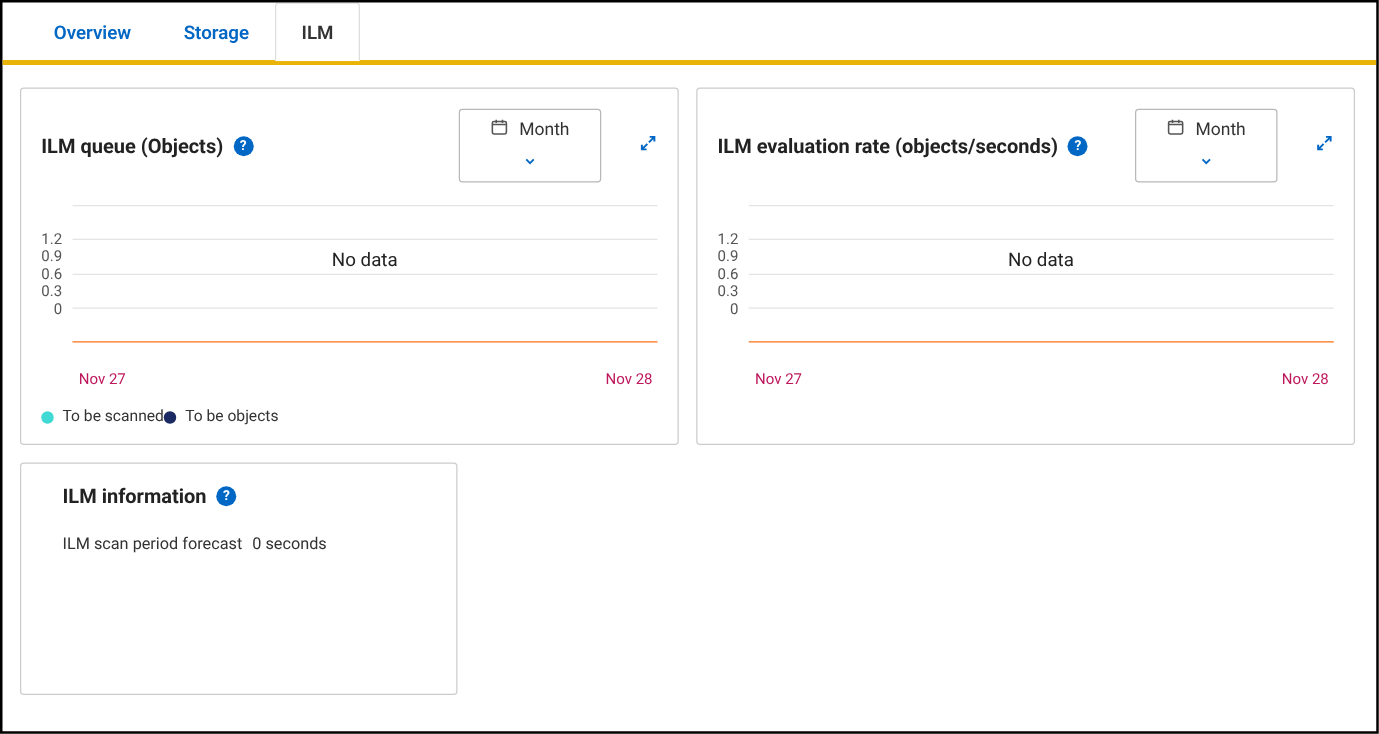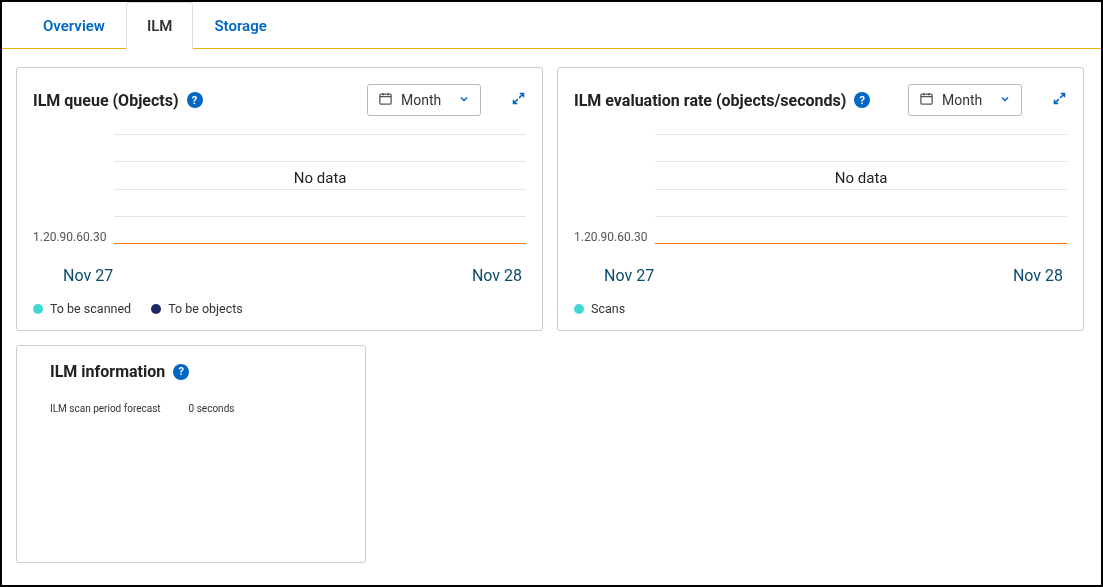--- a/index.html
+++ b/index.html
@@ -10,21 +10,21 @@
     background: #fff;
     width: 1103px;
     height: 587px;
     border: 2px solid #000;
     overflow: hidden;
   }
   .wrap { padding: 0; }
   
   .tabs {
     display: flex;
-    border-bottom: 1px solid #eab308;
+    border-bottom: 4px solid #eab308;
     padding: 0 20px;
   }
   .tab {
     padding: 14px 20px 13px;
     font-size: 15px;
     font-weight: 600;
     color: #0067c5;
     cursor: pointer;
     border: 1px solid transparent;
     border-bottom: none;
@@ -46,21 +46,21 @@
   }
   .card {
     border: 1px solid #ccc;
     border-radius: 3px;
     background: #fff;
     padding: 16px 16px 14px;
     display: flex;
     flex-direction: column;
   }
   .card-wide { width: 527px; }
-  .card-sm { width: 350px; height: 218px; padding-left: 33px; }
+  .card-sm { width: 350px; height: 186px; padding-left: 33px; }
   .card-header {
     display: flex;
     align-items: center;
     justify-content: space-between;
     margin-bottom: 18px;
   }
   .card-title-row { display: flex; align-items: center; gap: 8px; }
   .card-title { font-size: 16px; font-weight: 700; color: #222; }
   .help-icon {
     width: 16px; height: 16px; border-radius: 50%;
@@ -71,35 +71,36 @@
   .card-controls { display: flex; align-items: center; gap: 30px; }
   .range-select {
     display: flex; align-items: center; gap: 10px;
     border: 1px solid #b8b8b8;
     border-radius: 3px;
     padding: 6px 10px;
     font-size: 14px;
     cursor: pointer;
     min-width: 114px;
     justify-content: space-between;
+    flex-direction: column;
   }
   .range-select .lbl { display: flex; align-items: center; gap: 8px; }
   .icon-calendar, .icon-chevron, .icon-expand {
     display: inline-block; flex-shrink: 0;
   }
   .icon-calendar svg { width: 15px; height: 15px; }
   .icon-chevron svg { width: 12px; height: 12px; }
   .icon-expand svg { width: 15px; height: 15px; cursor: pointer; }
   
   .chart {
     display: flex;
     height: 122px;
   }
   .y-axis {
-    display: flex; flex-direction: row; justify-content: center;
+    display: flex; flex-direction: column; justify-content: center;
     align-items: flex-end;
     font-size: 12px; color: #555;
     padding-right: 8px;
     height: 110px;
   }
   .plot {
     flex: 1;
     position: relative;
     height: 110px;
     border-bottom: 1px solid #f97316;
@@ -108,52 +109,52 @@
     position: absolute; left: 0; right: 0;
     border-top: 1px solid #e4e4e4;
   }
   .no-data {
     position: absolute; top: 40%; left: 50%;
     transform: translate(-50%, -50%);
     font-size: 15px; color: #222;
   }
   .x-axis {
     display: flex; justify-content: space-between;
-    font-size: 16px; color: #0c4a6e;
+    font-size: 12px; color: #be185d;
     margin: 10px 0 0 30px;
     padding-right: 4px;
   }
   
   .legend {
-    display: flex; gap: 20px;
+    display: flex; 
     margin-top: 16px;
     font-size: 12.5px; color: #333;
   }
   .legend-item { display: flex; align-items: center; gap: 7px; }
   .swatch {
     width: 10px; height: 10px; border-radius: 50%; display: inline-block;
   }
   .swatch.teal { background: #40d9d4; }
   .swatch.navy { background: #1b2a63; }
   
   .info-row {
-    display: flex; gap: 28px;
-    font-size: 10px; color: #333;
+    display: flex; gap: 8px;
+    font-size: 13px; color: #333;
     margin-top: 4px;
   }
 </style>
 </head>
 <body>
 
 <div class="wrap">
 
   <div class="tabs">
     <div class="tab">Overview</div>
+    <div class="tab">Storage</div>
     <div class="tab active">ILM</div>
-    <div class="tab">Storage</div>
   </div>
 
   <div class="content">
 
     <div class="card card-wide">
       <div class="card-header">
         <div class="card-title-row">
           <span class="card-title">ILM queue (Objects)</span>
           <span class="help-icon">?</span>
         </div>
@@ -258,26 +259,20 @@
           <div class="gridline" style="top:25%"></div>
           <div class="gridline" style="top:50%"></div>
           <div class="gridline" style="top:75%"></div>
           <div class="no-data">No data</div>
         </div>
       </div>
       <div class="x-axis">
         <span>Nov 27</span>
         <span>Nov 28</span>
       </div>
-      <div class="legend">
-        <div class="legend-item">
-          <span class="swatch teal"></span>
-          <span>Scans</span>
-        </div>
-      </div>
     </div>
 
     <div class="card card-sm">
       <div class="card-title-row" style="margin-bottom:18px;">
         <span class="card-title">ILM information</span>
         <span class="help-icon">?</span>
       </div>
       <div class="info-row">
         <span>ILM scan period forecast</span>
         <span>0 seconds</span>

